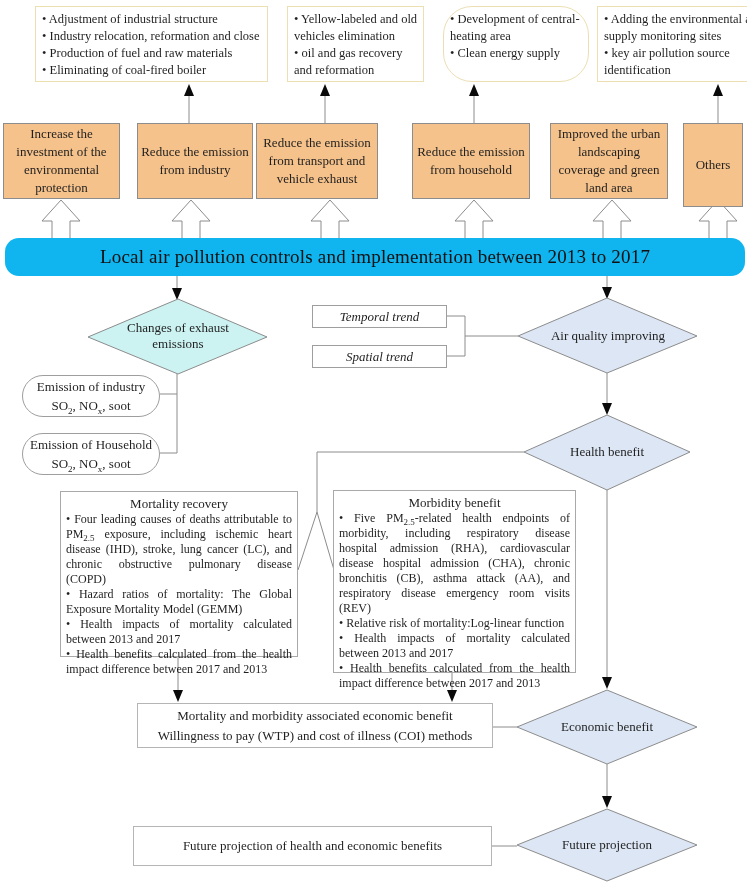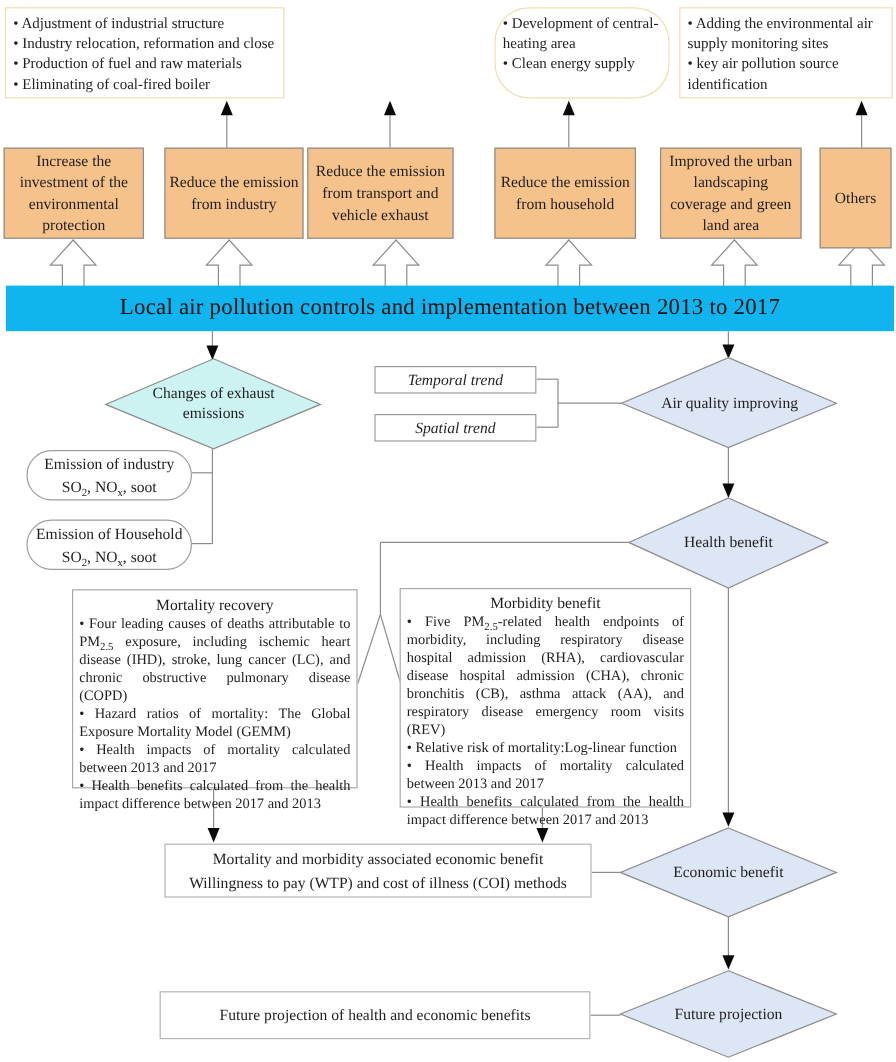--- a/index.html
+++ b/index.html
@@ -6,21 +6,21 @@
   #canvas{
     position:relative;width:747px;height:885px;background:#ffffff;overflow:hidden;
     font-family:"Liberation Serif","DejaVu Serif",serif;color:#1f1f1f;
   }
   .abs{position:absolute;box-sizing:border-box;}
   svg{position:absolute;left:0;top:0;pointer-events:none;}
 
   
   .detail-box{
     border:1px solid #ecdfb2;background:#ffffff;
-    font-size:12.5px;line-height:17px;padding:4px 4px 2px 6px;
+    font-size:12.5px;line-height:17px;padding:4px 4px 2px 6px;margin-left:31px;
   }
   .detail-item::before{content:"• ";}
 
   
   .measure-box{
     background:#f6c28b;border:1px solid #8c8c8c;
     display:flex;align-items:center;justify-content:center;text-align:center;
     font-size:13px;line-height:18px;padding:0 3px;
   }
 
@@ -130,20 +130,24 @@
     <polygon points="607,690 697,727 607,764 517,727" fill="#dce6f4" stroke="#8c8c8c"></polygon>
     <polygon points="607,809 697,845 607,881 517,845" fill="#dce6f4" stroke="#8c8c8c"></polygon>
   </svg>
 
   <div class="abs detail-box" style="left:4px;top:6px;width:233px;height:76px;">
     <div class="detail-item">Adjustment of industrial structure</div>
     <div class="detail-item">Industry relocation, reformation and close</div>
     <div class="detail-item">Production of fuel and raw materials</div>
     <div class="detail-item">Eliminating of coal-fired boiler</div>
   </div>
+  <div class="abs detail-box" style="left:256px;top:6px;width:137px;height:76px;">
+    <div class="detail-item">Yellow-labeled and old vehicles elimination</div>
+    <div class="detail-item">oil and gas recovery and reformation</div>
+  </div>
   <div class="abs detail-box" style="left:412px;top:6px;width:146px;height:76px;border-radius:29px;">
     <div class="detail-item">Development of central-heating area</div>
     <div class="detail-item">Clean energy supply</div>
   </div>
   <div class="abs detail-box" style="left:566px;top:6px;width:178px;height:76px;">
     <div class="detail-item">Adding the environmental air supply monitoring sites</div>
     <div class="detail-item">key air pollution source identification</div>
   </div>
 
   <div class="abs measure-box" style="left:3px;top:123px;width:117px;height:76px;">
@@ -158,21 +162,21 @@
   <div class="abs measure-box" style="left:412px;top:123px;width:118px;height:76px;">
     <span>Reduce the emission from household</span>
   </div>
   <div class="abs measure-box" style="left:550px;top:123px;width:118px;height:76px;">
     <span>Improved the urban landscaping coverage and green land area</span>
   </div>
   <div class="abs measure-box" style="left:683px;top:123px;width:60px;height:84px;">
     <span>Others</span>
   </div>
 
-  <div class="abs banner" style="left:5px;top:238px;width:740px;height:38px;">
+  <div class="abs banner" style="left:5px;top:238px;width:740px;height:38px;border-radius:14px;">
     <span>Local air pollution controls and implementation between 2013 to 2017</span>
   </div>
 
   <div class="abs d-label" style="left:103px;top:312px;width:150px;height:48px;">
     <span>Changes of exhaust emissions</span>
   </div>
   <div class="abs d-label" style="left:518px;top:322px;width:180px;height:28px;">
     <span>Air quality improving</span>
   </div>
   <div class="abs d-label" style="left:524px;top:438px;width:166px;height:28px;">

